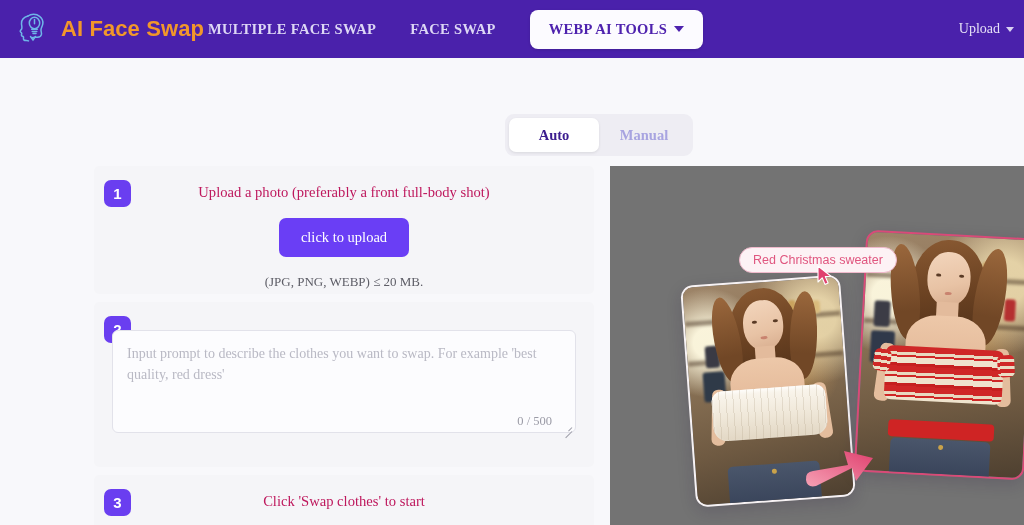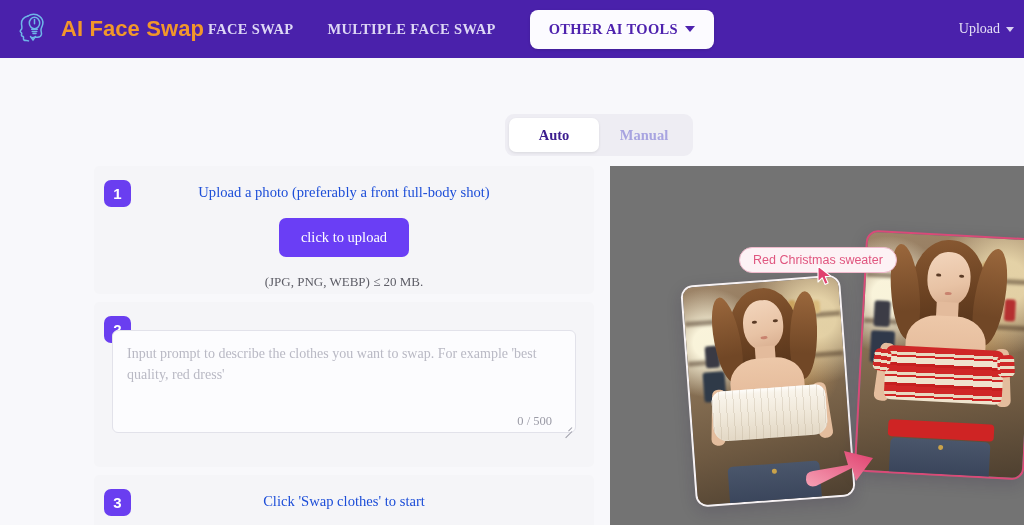--- a/index.html
+++ b/index.html
@@ -91,21 +91,21 @@
   }
   .badge {
     position: absolute; left: 10px; top: 14px;
     width: 27px; height: 27px; border-radius: 7px;
     background: #6a3ef0; color: #fff;
     font-family: "Liberation Sans", sans-serif;
     font-size: 15px; font-weight: bold;
     display: flex; align-items: center; justify-content: center;
   }
   .card-title {
-    text-align: center; color: #1d4ed8;
+    text-align: center; color: #be185d;
     font-size: 14.6px; padding: 4px 60px 0 60px;
   }
   .upload-btn {
     display: block; margin: 17px auto 0 auto;
     background: #6a3ef5; color: #fff;
     font-family: "Liberation Serif", serif;
     font-size: 14.5px; border: none; border-radius: 7px;
     padding: 11px 22px; cursor: pointer;
   }
   .hint {
@@ -285,24 +285,24 @@
         <path d="M12 6c3-2.2 8.2-2.4 11.6.3 2.6 2 3.6 4.8 3.2 7.6-.3 2.2-1.6 3.7-1.8 5.7-.2 2.1.9 3.2.4 5-.4 1.6-1.9 2.5-3.8 2.7-2 .2-3.6-.4-5.5.4" stroke-linecap="round"></path>
         <ellipse cx="18.5" cy="13" rx="5.2" ry="5.8"></ellipse>
         <path d="M18.5 9.5v4.2M15.7 19.2h5.6M16.2 21.4h4.6M17 23.6h3" stroke-linecap="round"></path>
         <path d="M14.5 26.5l2.5 3.5 2.5-3.5" stroke-linecap="round"></path>
       </svg>
     </span>
     <span class="logo-text">AI Face Swap</span>
   </div>
 
   <div class="nav">
+    <span class="nav-item">MULTIPLE FACE SWAP</span>
     <span class="nav-item">FACE SWAP</span>
-    <span class="nav-item">MULTIPLE FACE SWAP</span>
     <span class="nav-pill">
-      <span>OTHER AI TOOLS</span>
+      <span>WEBP AI TOOLS</span>
       <span class="chev"></span>
     </span>
   </div>
 
   <div class="lang">
     <span>Upload</span>
     <span class="chev-sm"></span>
   </div>
 </div>
 

